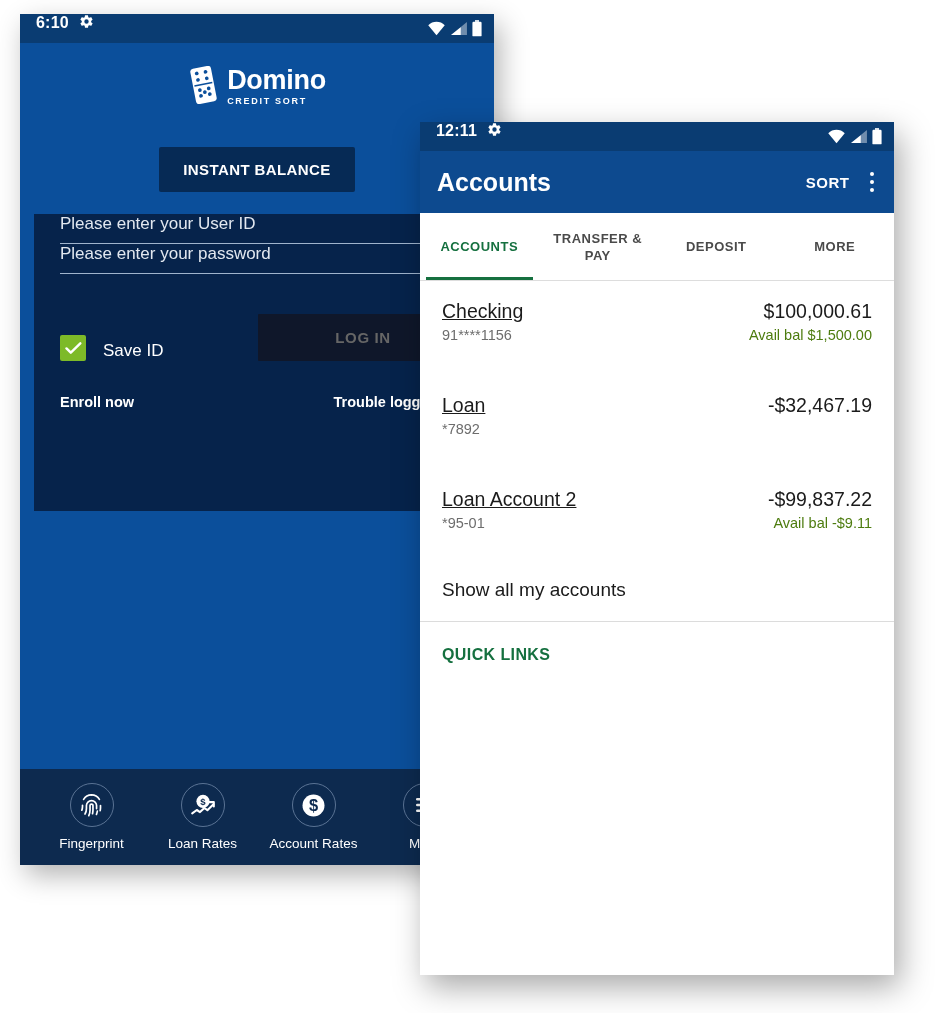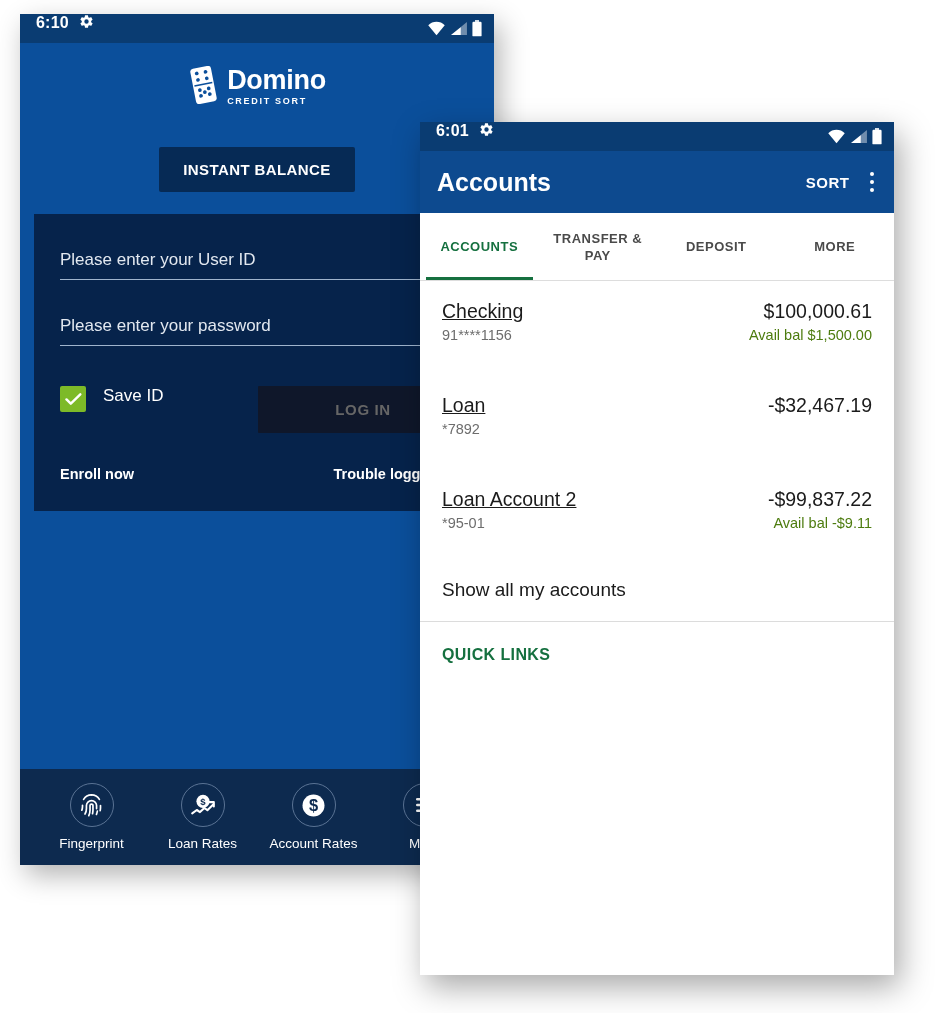--- a/index.html
+++ b/index.html
@@ -121,39 +121,38 @@
     margin-top: 22px;
     margin-left: 14px;
     margin-right: 0;
     background: #06234b;
     height: 297px;
     padding: 0 26px;
     box-sizing: border-box;
     width: 460px;
   }
   .field {
-    padding-top: 36px;
   }
   .field input {
     width: 100%;
     background: transparent;
     border: none;
     border-bottom: 1.5px solid #9fb4cd;
     color: #ffffff;
     font-size: 17px;
     font-family: "Liberation Sans", sans-serif;
     padding: 0 0 9px 0;
     outline: none;
     box-sizing: border-box;
   }
   .field input::placeholder { color: #e2e8f0; opacity: 1; }
 
   .saverow {
     display: flex;
-    align-items: flex-start;
+    align-items: flex-end;
     margin-top: 40px;
   }
   .checkbox {
     width: 26px;
     height: 26px;
     background: #7dba28;
     border-radius: 2px;
     display: flex;
     align-items: center;
     justify-content: center;
@@ -488,21 +487,21 @@
       </span>
       <span class="navlabel">More</span>
     </div>
 
   </div>
 </div>
 
 <div class="phone" id="accounts-phone">
 
   <div class="statusbar">
-    <span class="status-time">6:01</span>
+    <span class="status-time">12:11</span>
     <span class="status-gear">
       <svg width="15" height="15" viewBox="0 0 24 24" fill="#ffffff">
         <path d="M19.4 13c.04-.33.06-.66.06-1s-.02-.67-.06-1l2.11-1.65a.5.5 0 00.12-.64l-2-3.46a.5.5 0 00-.61-.22l-2.49 1a7.3 7.3 0 00-1.73-1l-.38-2.65A.5.5 0 0014 2h-4a.5.5 0 00-.49.42L9.13 5.07a7.3 7.3 0 00-1.73 1l-2.49-1a.5.5 0 00-.61.22l-2 3.46a.5.5 0 00.12.64L4.53 11a8.1 8.1 0 000 2l-2.11 1.65a.5.5 0 00-.12.64l2 3.46c.12.22.39.3.61.22l2.49-1c.52.4 1.1.73 1.73 1l.38 2.65c.04.24.25.42.49.42h4c.24 0 .45-.18.49-.42l.38-2.65c.63-.27 1.21-.6 1.73-1l2.49 1c.22.08.49 0 .61-.22l2-3.46a.5.5 0 00-.12-.64L19.4 13zM12 15.5A3.5 3.5 0 1115.5 12 3.5 3.5 0 0112 15.5z"></path>
       </svg>
     </span>
     <span class="status-right">
       <span>
         <svg width="19" height="15" viewBox="0 0 24 20">
             <path d="M1 5.5C4 2.6 7.9 1 12 1s8 1.6 11 4.5L12 19 1 5.5z" fill="#ffffff"></path>
           </svg>

